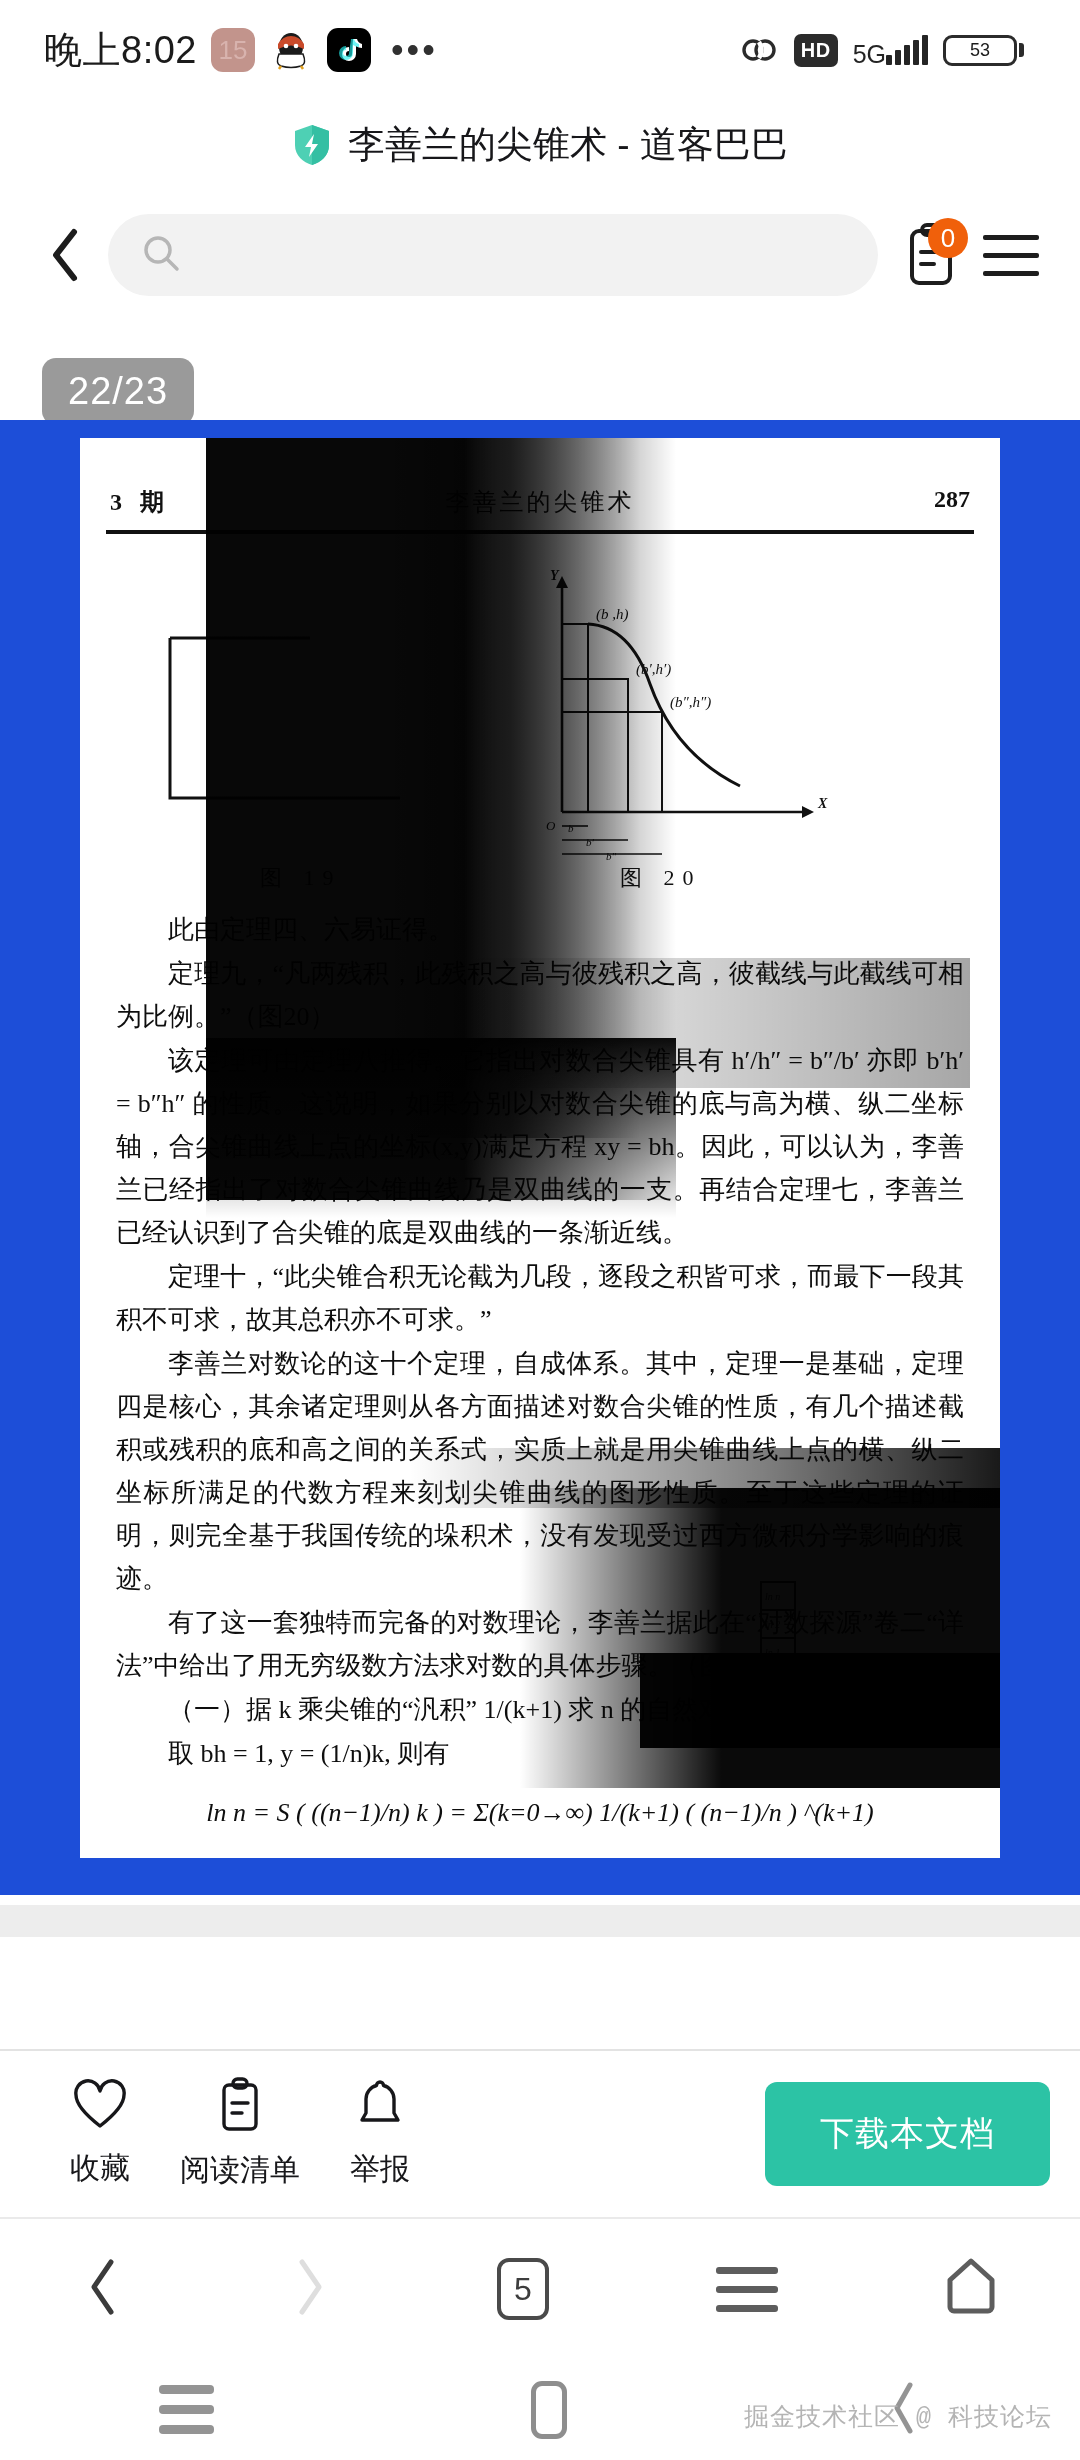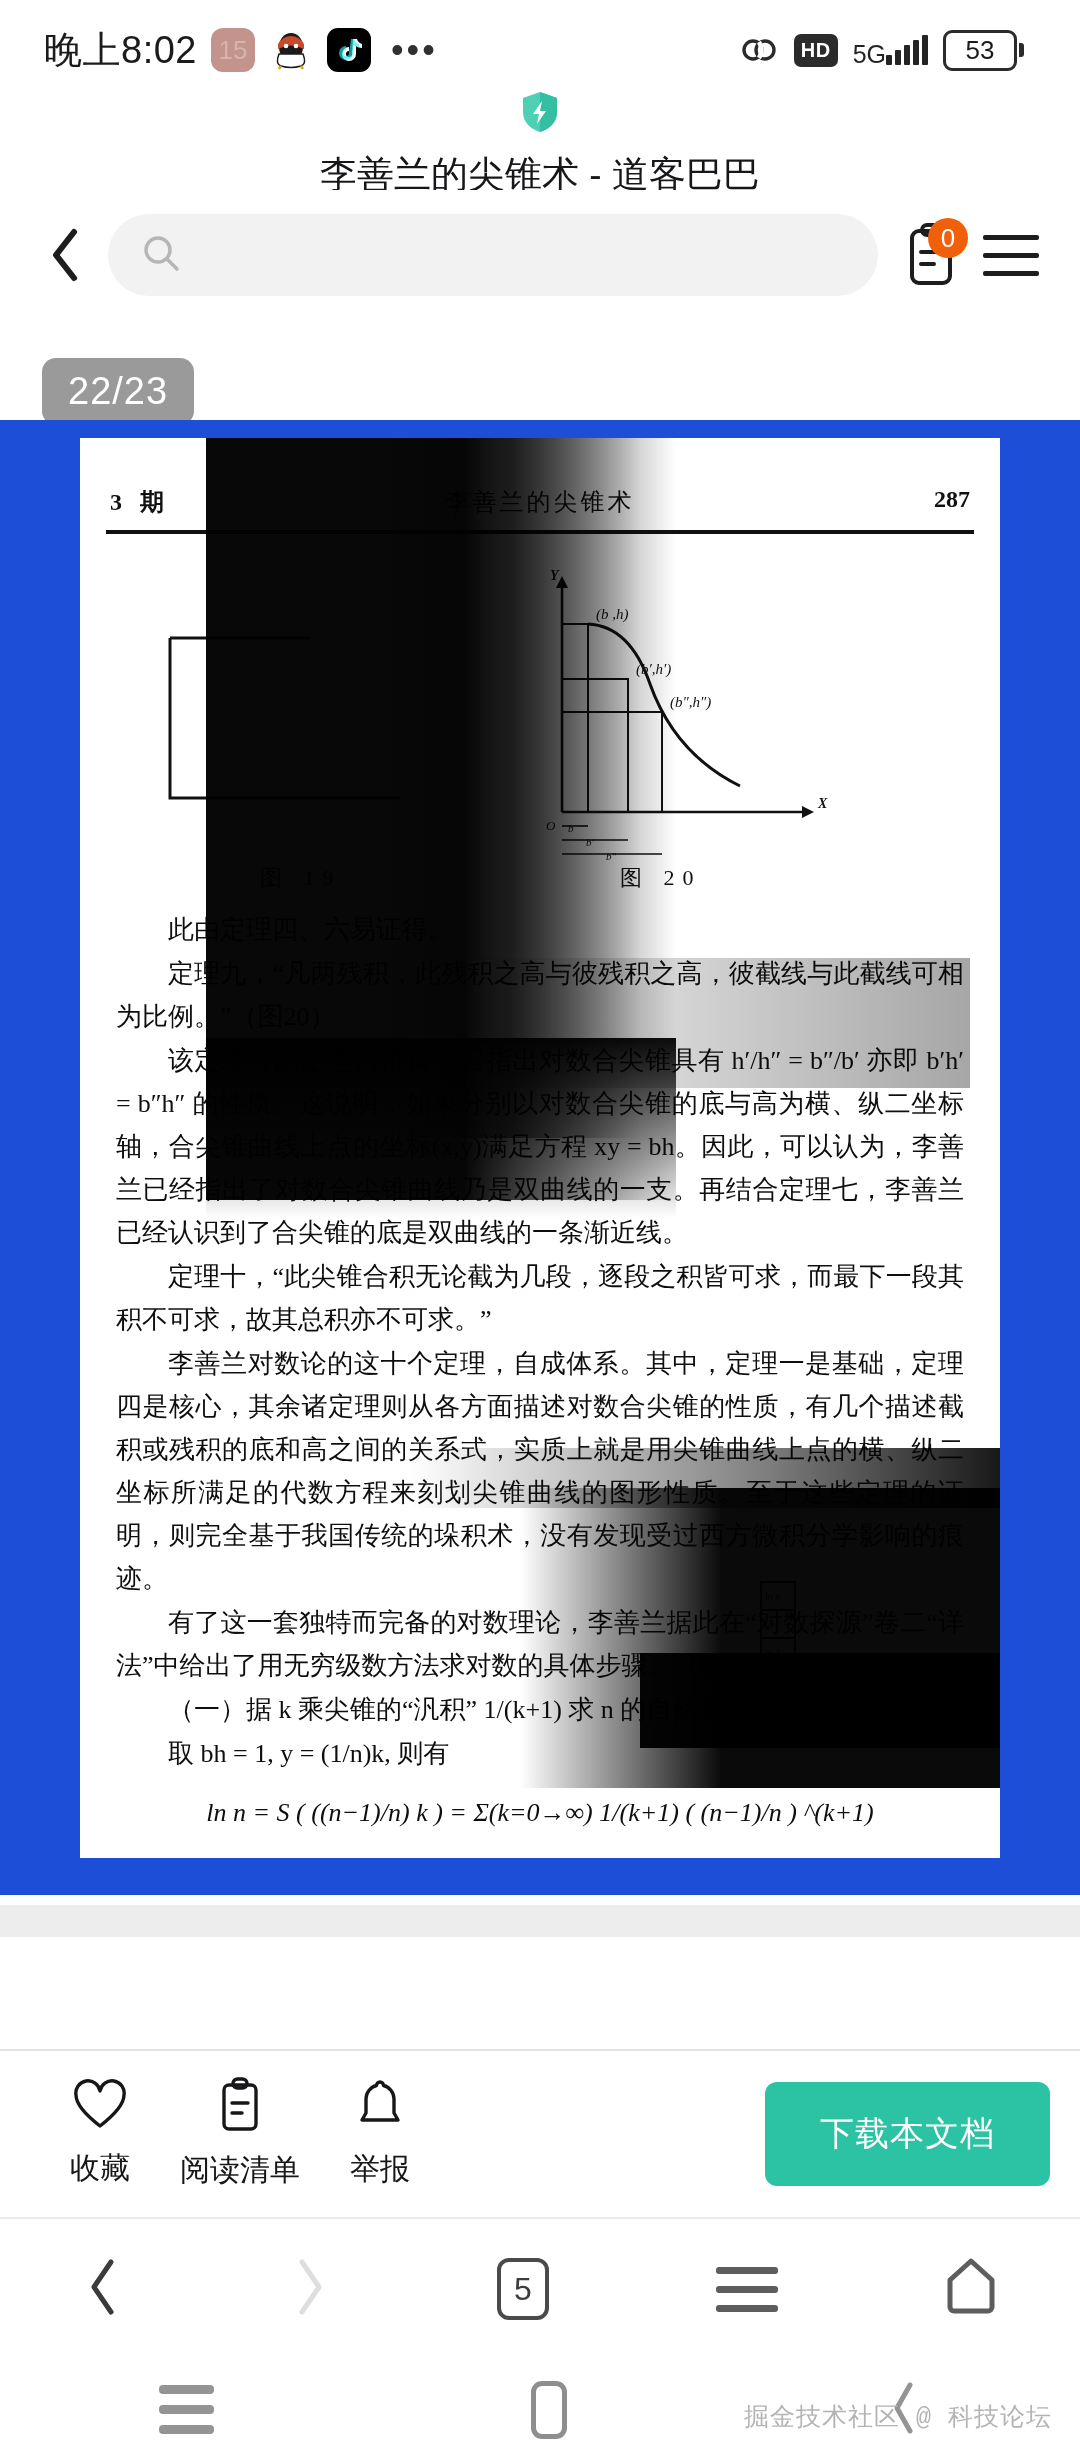--- a/index.html
+++ b/index.html
@@ -28,27 +28,27 @@
   .sb-right { display:flex; align-items:center; gap:15px; }
   .icon-loop { width:40px; height:40px; }
   .hd-badge { background:#2b2b2b; color:#fff; font-size:20px; font-weight:bold;
               border-radius:7px; padding:5px 7px; letter-spacing:0.5px; }
   .netgrp { display:flex; align-items:flex-end; gap:2px; }
   .net-5g { font-size:25px; color:#242424; line-height:22px; margin-right:-2px; }
   .bars { display:flex; align-items:flex-end; gap:3px; height:30px; }
   .bars i { display:block; width:6px; background:#242424; border-radius:1px; }
   .battery { display:flex; align-items:center; }
   .bat-body { border:3px solid #2b2b2b; border-radius:9px; padding:2px 9px; min-width:74px; text-align:center; }
-  .bat-body span { font-size:26px; color:#1b1b1b; }
+  .bat-body span { font-size:18px; color:#1b1b1b; }
   .bat-cap { width:5px; height:14px; background:#2b2b2b; border-radius:0 3px 3px 0; margin-left:2px; }
 
   
   .pagetitle {
     position:absolute; top:100px; left:0; width:1080px; height:90px;
-    display:flex; align-items:center; justify-content:center; gap:16px; background:#fff;flex-direction:column;
+    display:flex; align-items:center; justify-content:center; gap:16px; background:#fff;
   }
   .shield { width:40px; height:44px; }
   .pagetitle .t { font-size:37px; color:#17171a; }
 
   
   .searchbar {
     position:absolute; top:190px; left:0; width:1080px; height:130px;
     display:flex; align-items:center; gap:0; padding:0 30px; background:#fff;
   }
   .back-chev { width:70px; display:flex; align-items:center; justify-content:center; }

